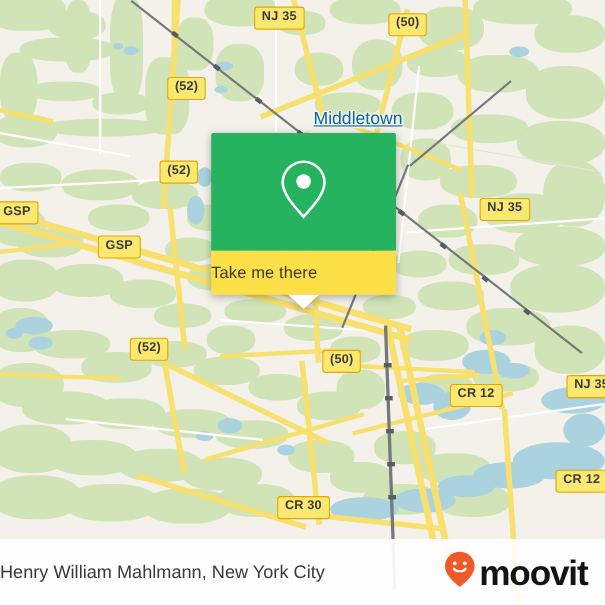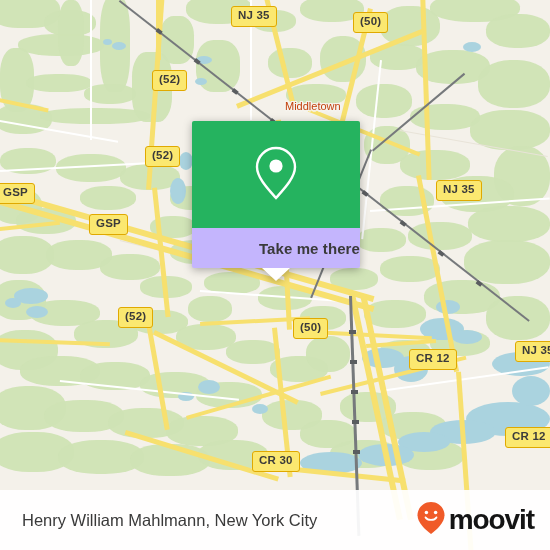--- a/index.html
+++ b/index.html
@@ -18,36 +18,37 @@
   .rail{position:absolute;background:#76797c;transform-origin:0 0;}
   .railT{position:absolute;background:#5a5d60;transform-origin:0 0;}
   
   .shield{
     position:absolute;background:#fbe870;border:1.6px solid #e0a900;
     border-radius:3px;color:#3b3b3b;font-size:11.5px;font-weight:bold;
     line-height:1;padding:3px 6px 4px;white-space:nowrap;
     font-family:"Liberation Sans",sans-serif;letter-spacing:.2px;
   }
   .placelabel{
-    position:absolute;color:#c2410c;font-size:11px;white-space:nowrap;
+    position:absolute;color:#0369a1;font-size:16px;white-space:nowrap;
     text-shadow:1.5px 0 #f6f4ee,-1.5px 0 #f6f4ee,0 1.5px #f6f4ee,0 -1.5px #f6f4ee,
                 1px 1px #f6f4ee,-1px -1px #f6f4ee,1px -1px #f6f4ee,-1px 1px #f6f4ee;
+    text-decoration:underline;
   }
   
   #card{
     position:absolute;left:192px;top:121px;width:168px;
     filter:drop-shadow(0 2px 4px rgba(0,0,0,.30));
   }
   #card-top{
     height:107px;background:#25b35f;border-radius:2px 2px 0 0;
     display:flex;align-items:center;justify-content:center;
   }
   #card-bottom{
-    height:40px;background:#c4b5fd;border-radius:0 0 2px 2px;
-    display:flex;align-items:center;justify-content:flex-end;font-weight:bold;
+    height:40px;background:#fde047;border-radius:0 0 2px 2px;
+    display:flex;align-items:center;justify-content:flex-start;
   }
   #card-label{
     color:#3a3a3a;font-size:15px;letter-spacing:.1px;
     font-family:"Liberation Sans",sans-serif;
   }
   #card-tail{
     position:absolute;left:50%;top:147px;transform:translateX(-50%);
     width:0;height:0;border-left:14px solid transparent;
     border-right:14px solid transparent;border-top:13px solid #ffffff;
   }
@@ -59,26 +60,26 @@
   #attrib span{
     color:#3c3c3c;font-size:12.5px;padding-left:11px;
     font-family:"Liberation Sans",sans-serif;
   }
   
   #footer{
     position:absolute;left:0;top:490px;width:100%;height:60px;
     background:rgba(255,255,255,.93);display:flex;align-items:center;
   }
   #footer-title{
-    color:#3a3a3a;font-size:16.5px;padding-left:22px;white-space:nowrap;
+    color:#3a3a3a;font-size:16.5px;white-space:nowrap;
     font-family:"Liberation Sans",sans-serif;
   }
   #brand{position:absolute;right:16px;top:50%;transform:translateY(-50%);
     display:flex;align-items:center;gap:3px;}
-  #brand-word{color:#141414;font-size:28px;font-weight:bold;letter-spacing:-1.1px;
+  #brand-word{color:#141414;font-size:32px;font-weight:bold;letter-spacing:-1.1px;
     font-family:"Liberation Sans",sans-serif;line-height:1;}
 </style>
 </head>
 <body>
 
 <div id="screen">
 
   <div id="map">
 
     <div class="green" style="left:-10px;top:-6px;width:70px;height:34px;border-radius:40%;"></div>

